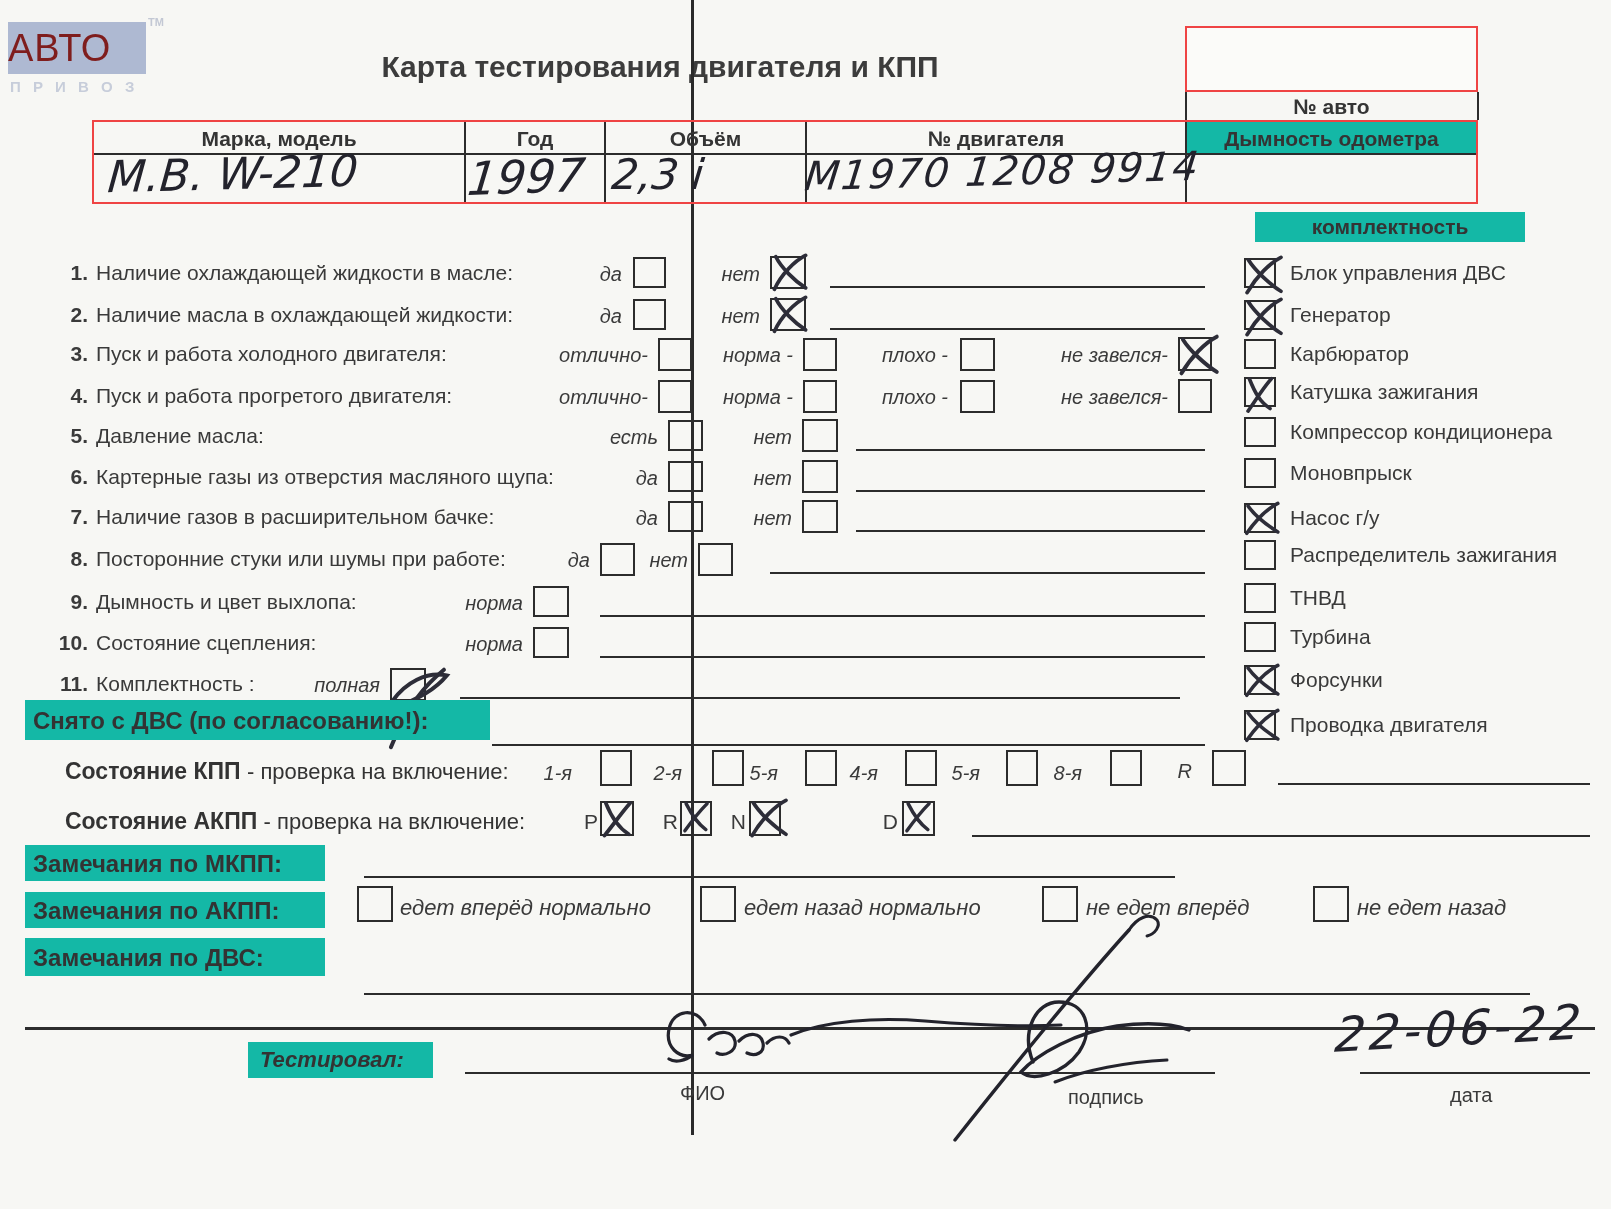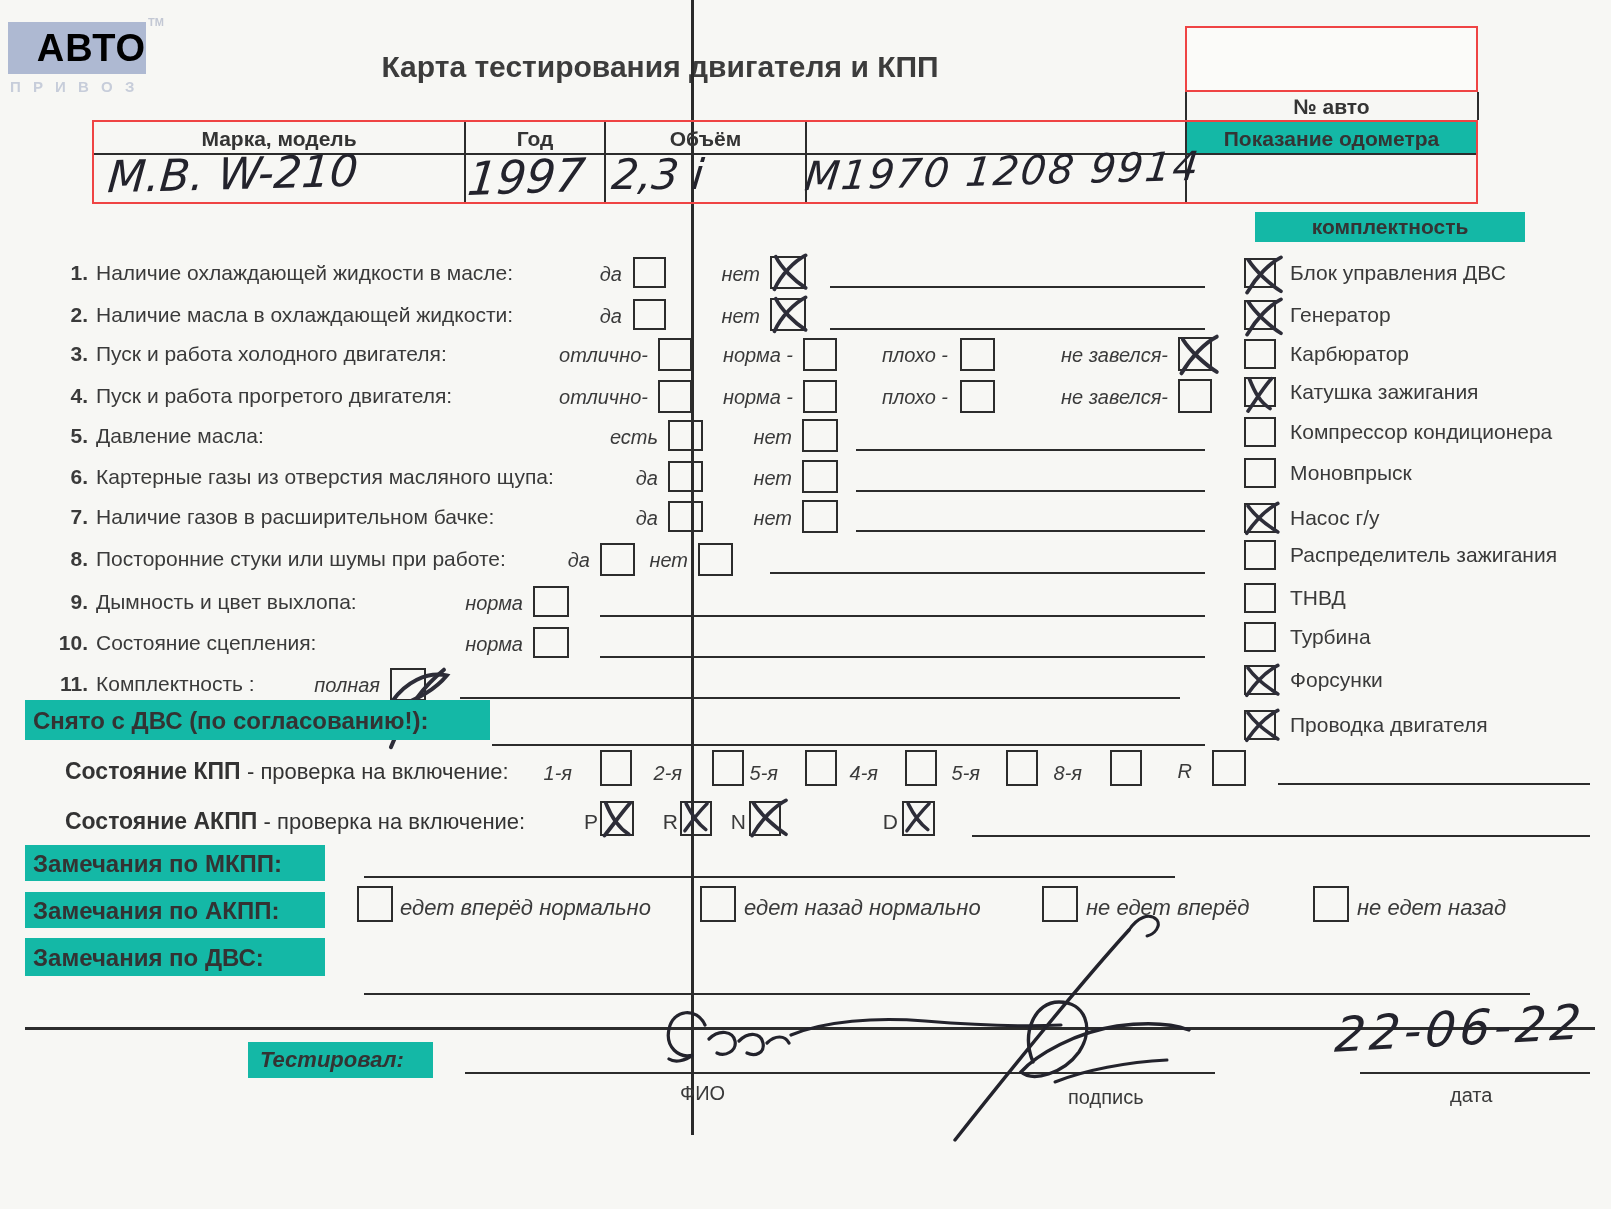--- a/index.html
+++ b/index.html
@@ -25,21 +25,21 @@
   .hand{position:absolute;font-style:italic;color:#23232c;white-space:nowrap;font-family:"DejaVu Sans",sans-serif}
   .small{position:absolute;font-size:20px;color:#3a3a3a;white-space:nowrap}
   .mark-stroke{stroke:#2d2d38;stroke-width:2.8;fill:none;stroke-linecap:round}
   .ink{stroke:#23232c;fill:none;stroke-linecap:round}
 </style>
 </head>
 <body>
 
 <div class="abs" style="left:8px;top:14px;width:170px;height:92px">
   <div class="abs" style="left:140px;top:2px;font-size:11px;font-weight:bold;color:#c3c8d4">ТМ</div>
-  <div class="abs" style="left:0;top:8px;width:138px;height:52px;background:#aeb9d2;color:#000000;font-weight:bold;font-size:38px;text-align:right;line-height:52px;letter-spacing:1px">АВТО</div>
+  <div class="abs" style="left:0;top:8px;width:138px;height:52px;background:#aeb9d2;color:#7f1d1d;font-weight:normal;font-size:38px;text-align:left;line-height:52px;letter-spacing:1px">АВТО</div>
   <div class="abs" style="left:2px;top:64px;font-size:15px;font-weight:bold;color:#c7cdda;letter-spacing:4px">П Р И В О З</div>
 </div>
 
 <div class="abs" style="left:320px;top:50px;width:680px;text-align:center;font-size:30px;font-weight:bold;color:#3c3c3c">Карта тестирования двигателя  и КПП</div>
 
 <div class="vline" style="left:691px;top:0;height:1135px"></div>
 
 <div class="box" style="left:1185px;top:26px;width:293px;height:66px;background:#fbfbf9"></div>
 <div class="abs" style="left:1185px;top:92px;width:294px;height:28px;border-left:2px solid #2c2c2c;border-right:2px solid #2c2c2c;box-sizing:border-box">
   <div class="hd" style="left:0;top:3px;width:289px">№ авто</div>
@@ -48,21 +48,22 @@
 <div class="box" style="left:92px;top:120px;width:1386px;height:84px">
   <div class="abs" style="left:370px;top:0;width:2px;height:80px;background:#2c2c2c"></div>
   <div class="abs" style="left:510px;top:0;width:2px;height:80px;background:#2c2c2c"></div>
   <div class="abs" style="left:711px;top:0;width:2px;height:80px;background:#2c2c2c"></div>
   <div class="abs" style="left:1091px;top:0;width:2px;height:80px;background:#2c2c2c"></div>
   <div class="abs" style="left:0;top:31px;width:1382px;height:2px;background:#2c2c2c"></div>
   <div class="abs shade" style="left:1093px;top:0;width:289px;height:31px"></div>
   <div class="hd" style="left:0;top:5px;width:370px">Марка, модель</div>
   <div class="hd" style="left:372px;top:5px;width:138px">Год</div>
   <div class="hd" style="left:512px;top:5px;width:199px">Объём</div>
-  <div class="hd" style="left:1093px;top:5px;width:289px">Показание одометра</div>
+  <div class="hd" style="left:713px;top:5px;width:378px">№ двигателя</div>
+  <div class="hd" style="left:1093px;top:5px;width:289px">Дымность одометра</div>
 </div>
 
 <div class="hand" style="left:108px;top:148px;font-size:44px;transform:rotate(-1.5deg) skewX(-6deg)">М.В. W-210</div>
 <div class="hand" style="left:468px;top:150px;font-size:46px;transform:rotate(-2deg) skewX(-8deg)">1997</div>
 <div class="hand" style="left:612px;top:150px;font-size:42px;transform:skewX(-6deg)">2,3 i</div>
 <div class="hand" style="left:805px;top:148px;font-size:40px;letter-spacing:2px;transform:rotate(-1.5deg) skewX(-8deg)">М1970 1208 9914</div>
 
 <div class="abs shade" style="left:1255px;top:212px;width:270px;height:30px;text-align:center;font-size:21px;font-weight:bold;line-height:30px;color:#343434">комплектность</div>
 
 <div class="num" style="left:58px;top:261px">1.</div>

